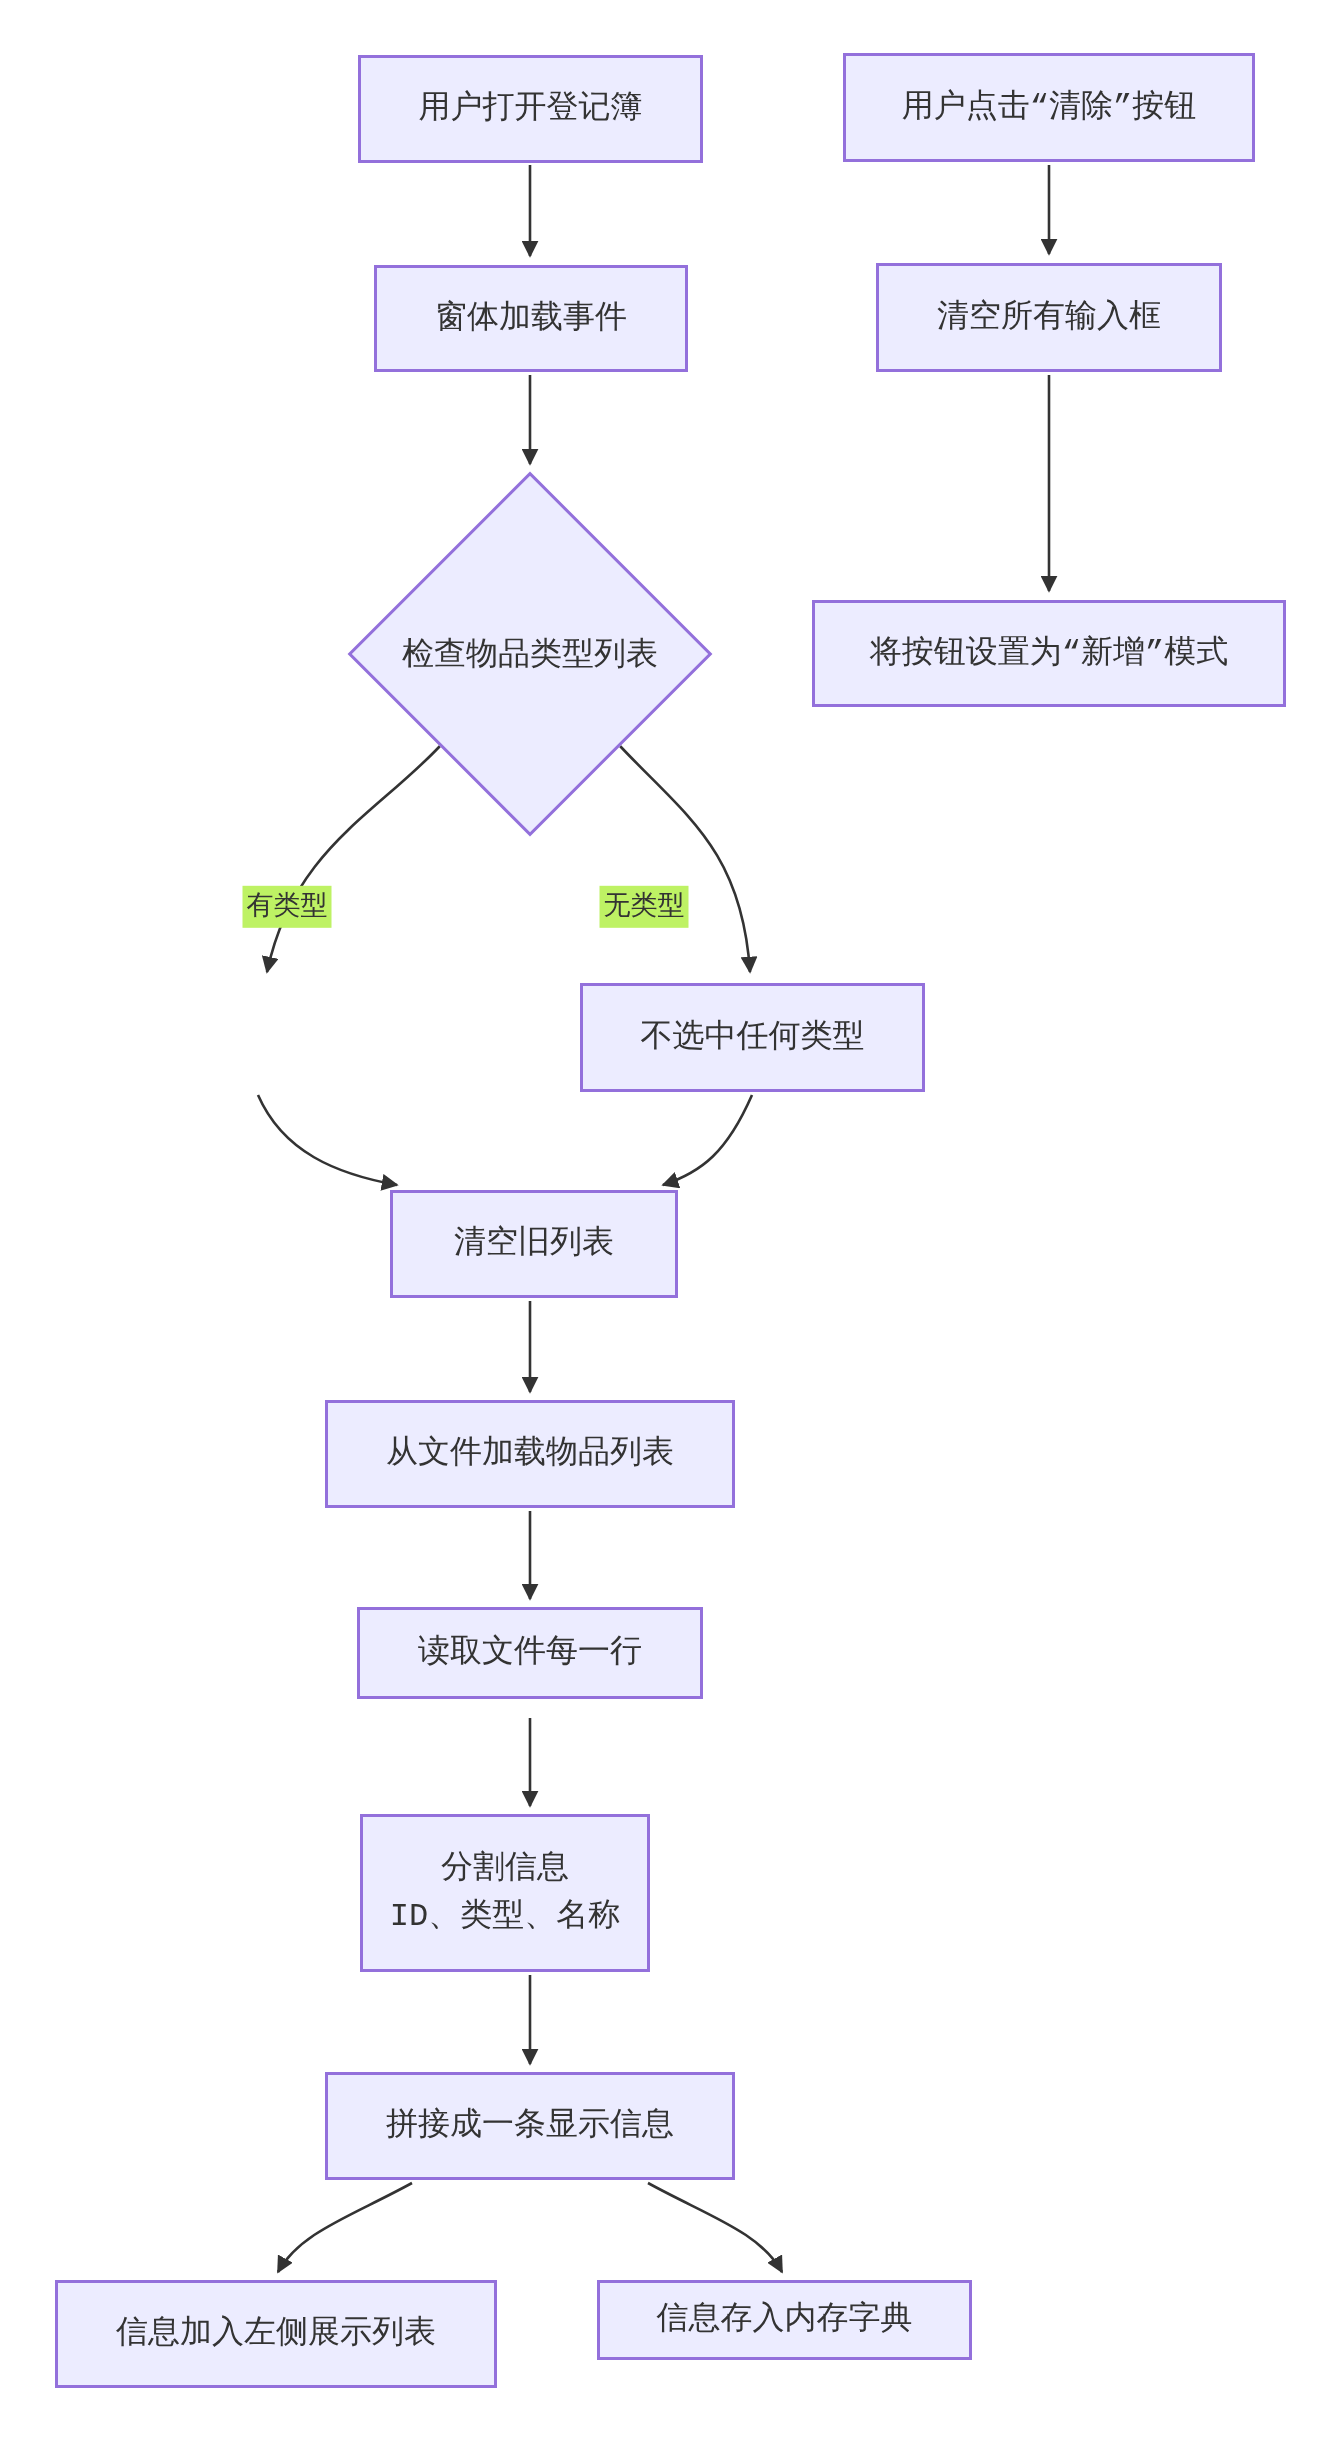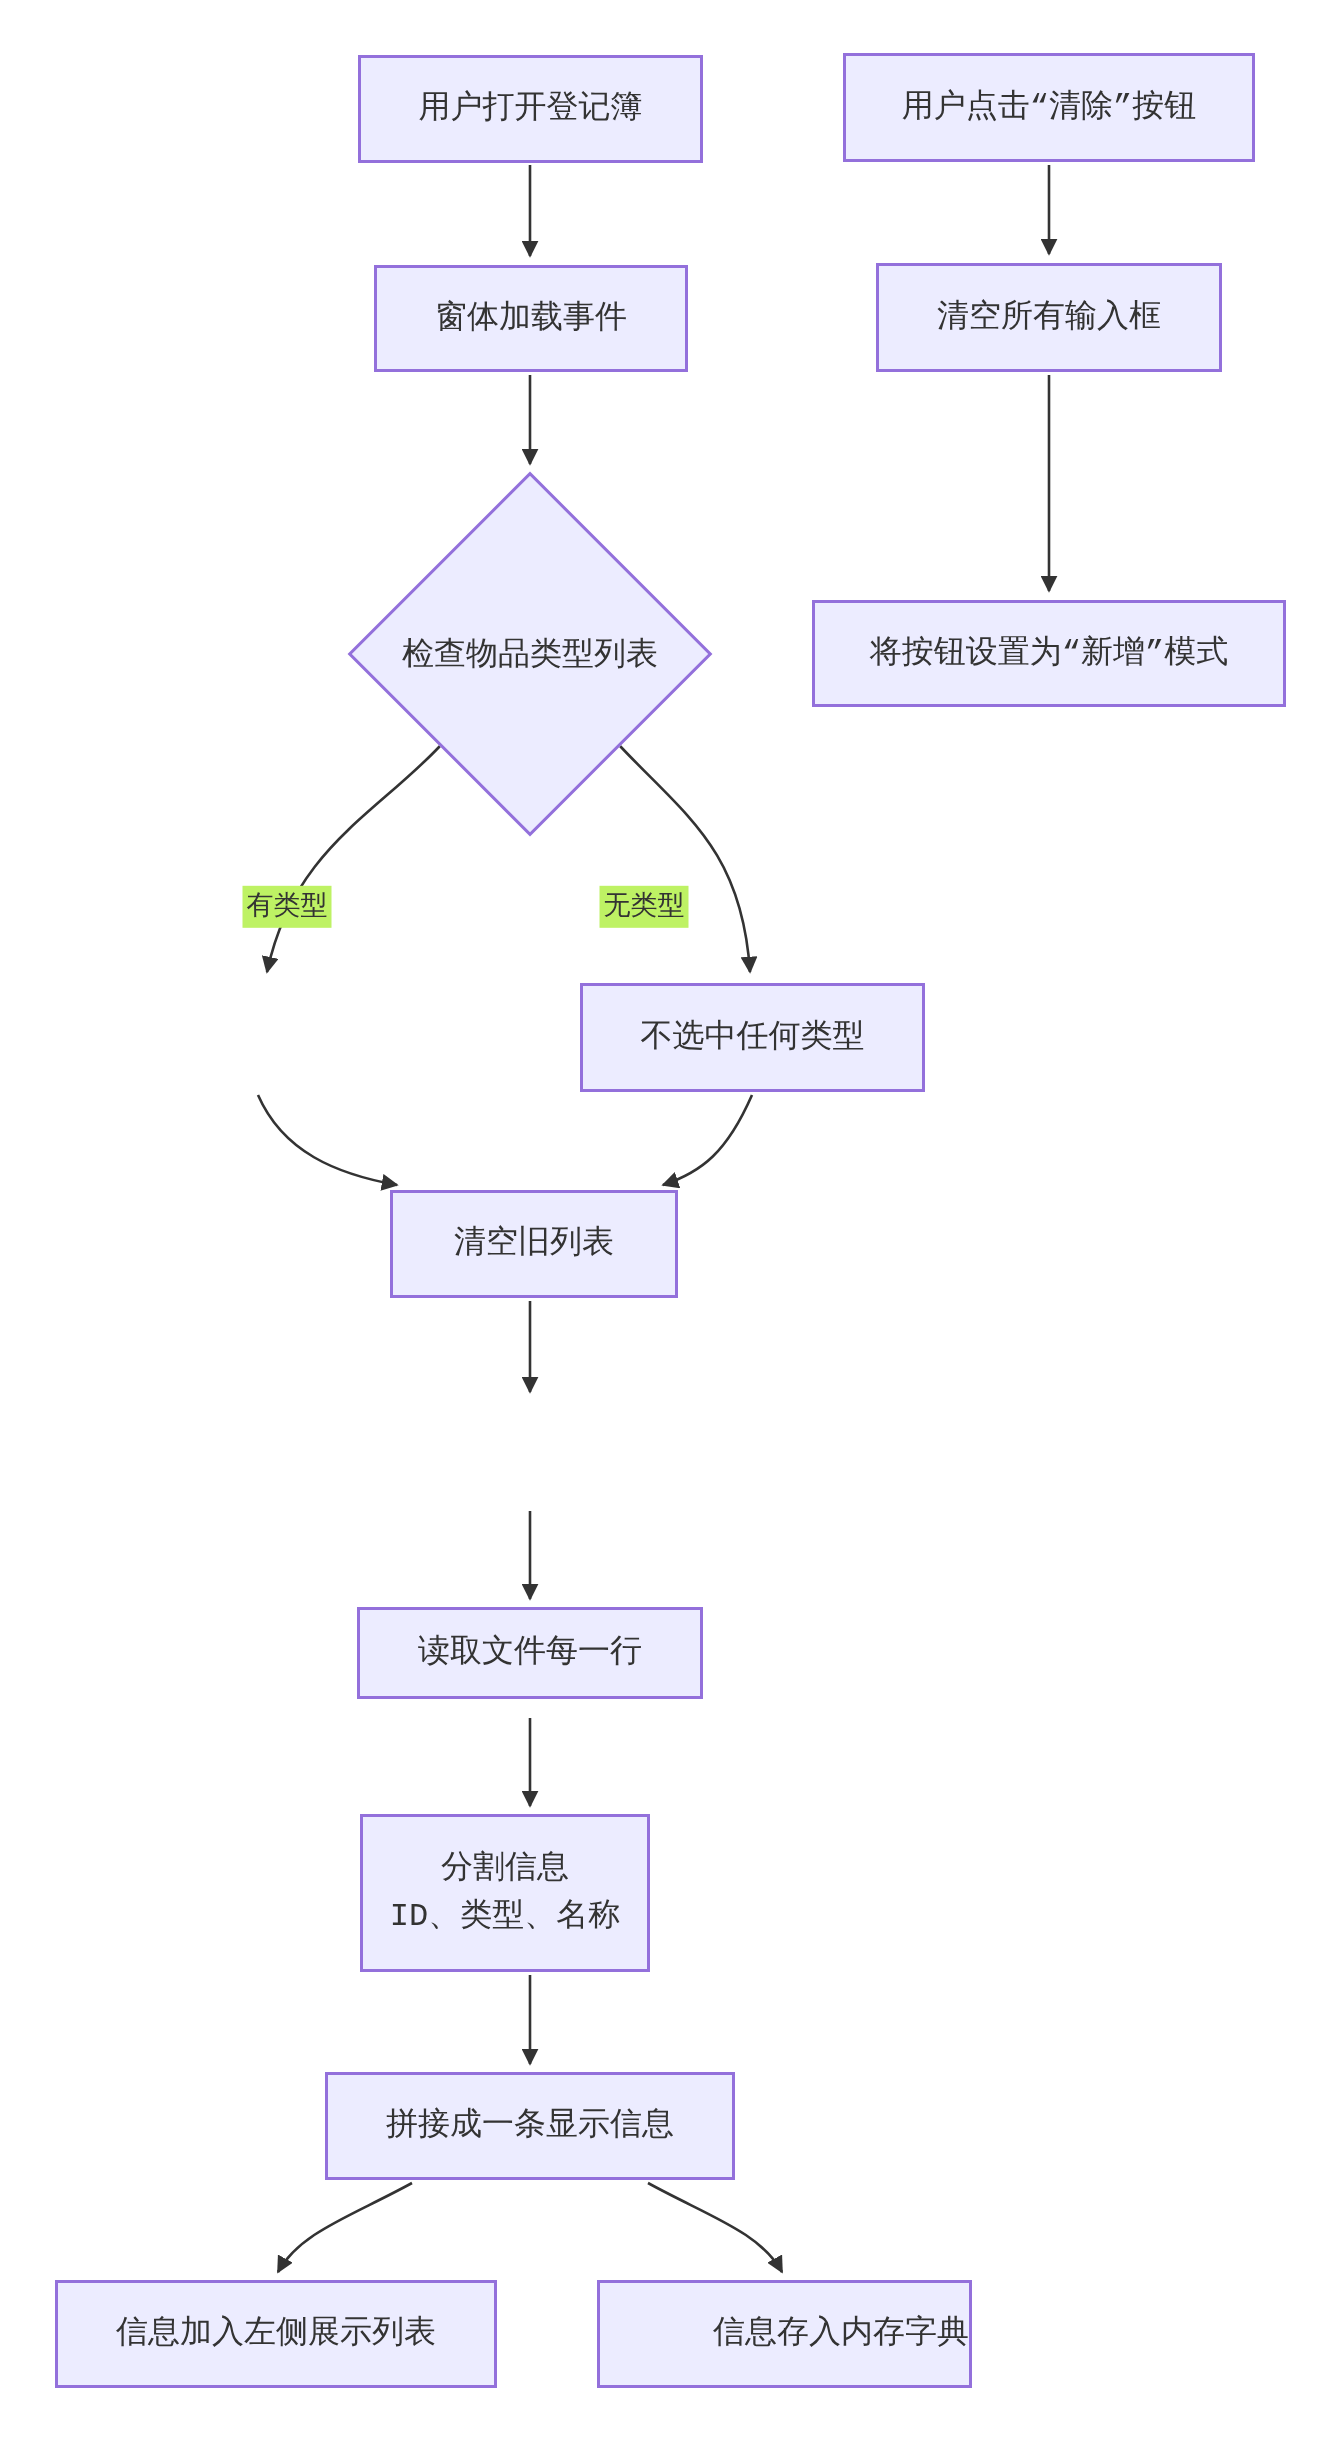--- a/index.html
+++ b/index.html
@@ -41,21 +41,21 @@
   #n-open-register  { left: 358px; top: 55px;   width: 345px; height: 108px; }
   #n-form-load      { left: 374px; top: 265px;  width: 314px; height: 107px; }
   #n-select-first   { left: 130px; top: 983px;  width: 257px; height: 109px; }
   #n-select-none    { left: 580px; top: 983px;  width: 345px; height: 109px; }
   #n-clear-old      { left: 390px; top: 1190px; width: 288px; height: 108px; }
   #n-load-file      { left: 325px; top: 1400px; width: 410px; height: 108px; }
   #n-read-lines     { left: 357px; top: 1607px; width: 346px; height: 92px; }
   #n-split-info     { left: 360px; top: 1814px; width: 290px; height: 158px; }
   #n-concat-display { left: 325px; top: 2072px; width: 410px; height: 108px; }
   #n-add-to-list    { left: 55px;  top: 2280px; width: 442px; height: 108px; }
-  #n-store-dict     { left: 597px; top: 2280px; width: 375px; height: 108px; align-items: flex-end; }
+  #n-store-dict     { left: 597px; top: 2280px; width: 375px; height: 80px; }
   
   #n-click-clear    { left: 843px; top: 53px;   width: 412px; height: 109px; }
   #n-clear-inputs   { left: 876px; top: 263px;  width: 346px; height: 109px; }
   #n-set-add-mode   { left: 812px; top: 600px;  width: 474px; height: 107px; }
   
   .diamond {
     position: absolute;
     left: 401px; top: 525px;
     width: 258px; height: 258px;
     box-sizing: border-box;
@@ -130,20 +130,23 @@
 
 
   <div class="node" id="n-select-none">
     <span>不选中任何类型</span>
   </div>
 
   <div class="node" id="n-clear-old">
     <span>清空旧列表</span>
   </div>
 
+  <div class="node" id="n-load-file">
+    <span>从文件加载物品列表</span>
+  </div>
 
   <div class="node" id="n-read-lines">
     <span>读取文件每一行</span>
   </div>
 
   <div class="node" id="n-split-info">
     <span>分割信息</span>
     <span>ID、类型、名称</span>
   </div>
 

